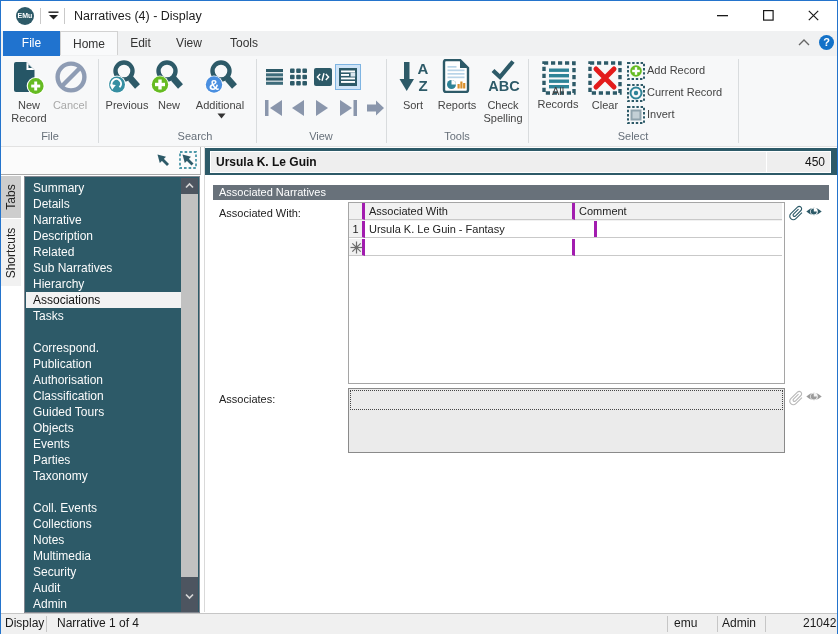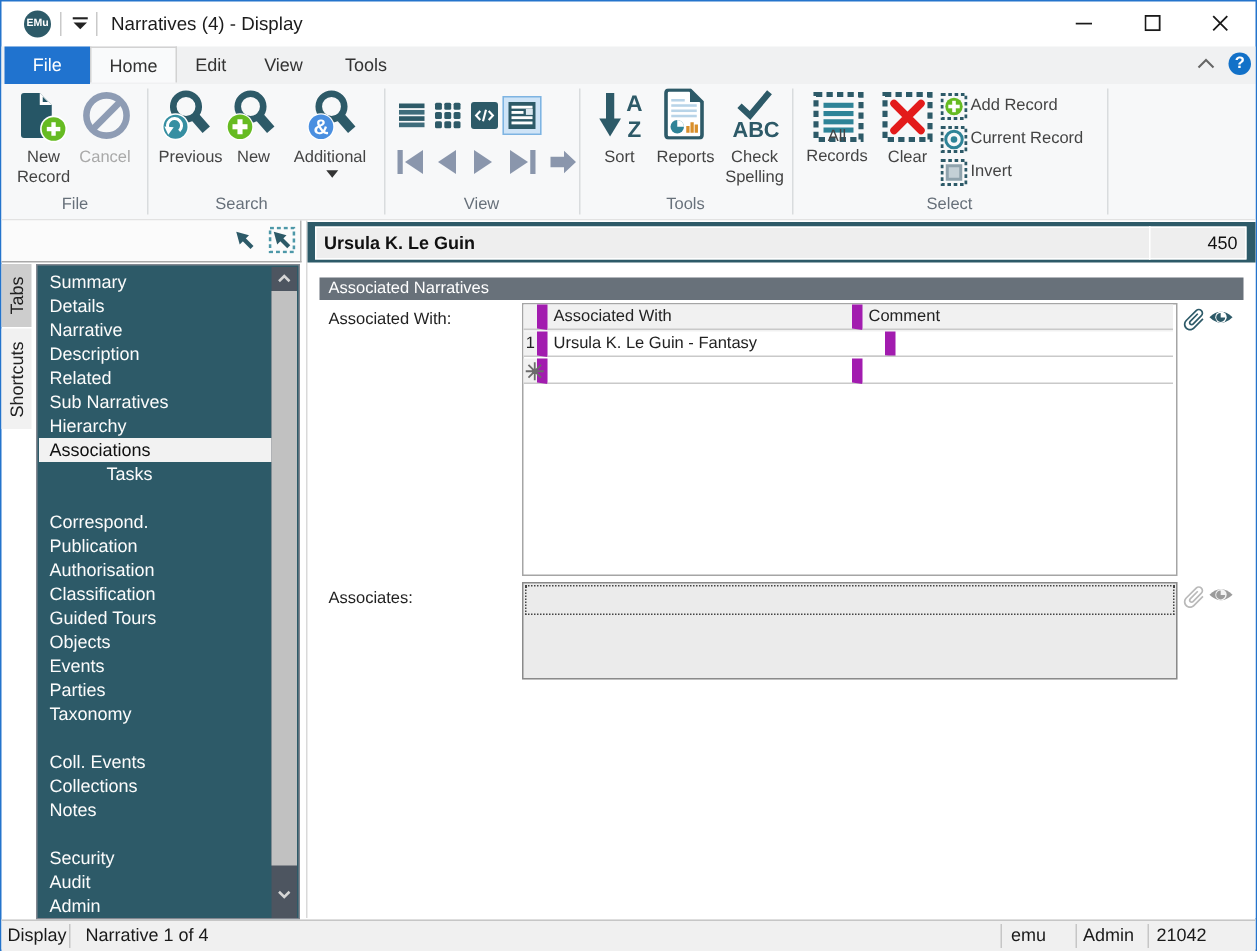--- a/index.html
+++ b/index.html
@@ -39,21 +39,21 @@
   #tealband{position:absolute;left:0;top:1px;width:632px;height:27px;background:#2d5a68;}
   #hbox1{position:absolute;left:5px;top:3px;width:550px;height:20px;background:#eeeeee;border:1px solid #fff;
          font-size:12px;font-weight:bold;color:#111;line-height:20px;padding-left:5px;}
   #hbox2{position:absolute;left:561px;top:3px;width:65px;height:22px;background:#eeeeee;border:1px solid #fff;
          font-size:12px;color:#111;line-height:20px;text-align:right;padding-right:5px;box-sizing:border-box;}
   #anbar{line-height:15px;position:absolute;left:8px;top:38px;width:616px;height:15px;background:#68717a;color:#fff;
          font-size:11px;padding-left:6px;box-sizing:border-box;}
   #awlabel{position:absolute;left:14px;top:60px;font-size:11px;color:#222;}
   #table{position:absolute;left:143px;top:55px;width:435px;height:180px;border:1px solid #a5a5a5;background:#fff;}
   .trow{position:absolute;left:0;width:433px;height:18px;font-size:11px;color:#222;}
-  .tcell{position:absolute;top:0;height:17px;line-height:17px;border-right:7px solid #a21caf;border-bottom:1px solid #c9c9c9;padding-left:4px;box-sizing:border-box;}
+  .tcell{position:absolute;top:0;height:17px;line-height:17px;border-right:3px solid #a21caf;border-bottom:1px solid #c9c9c9;padding-left:4px;box-sizing:border-box;}
   #assoclabel{position:absolute;left:14px;top:246px;font-size:11px;color:#222;}
   #assocbox{position:absolute;left:143px;top:241px;width:437px;height:65px;background:#ebebeb;border:1px solid #8a8a8a;box-sizing:border-box;}
   #assocdotted{position:absolute;left:1px;top:1px;width:431px;height:18px;border:1px dotted #444;}
   
   #statusbar{left:1px;top:613px;width:836px;height:20px;background:#f0f0f0;border-top:1px solid #c6c6c6;font-size:12px;color:#1a1a1a;}
   .ssep{position:absolute;top:2px;width:1px;height:16px;background:#c6c6c6;}
   .stext{position:absolute;top:2px;}
 </style></head>
 <body>
 <div id="frame" class="abs"></div>
@@ -88,21 +88,21 @@
   <div style="position:absolute;left:818px;top:4px;width:15px;height:15px;border-radius:50%;background:#1271c8;color:#fff;font-size:11px;font-weight:bold;text-align:center;line-height:15px;">?</div>
 </div>
 
 <div id="ribbon" class="abs">
   <div class="gsep" style="left:97px;"></div>
   <div class="gsep" style="left:255px;"></div>
   <div class="gsep" style="left:385px;"></div>
   <div class="gsep" style="left:527px;"></div>
   <div class="gsep" style="left:737px;"></div>
   <div class="glabel" style="left:10px;width:78px;">File</div>
-  <div class="glabel" style="left:94px;width:132px;">Search</div>
+  <div class="glabel" style="left:128px;width:132px;">Search</div>
   <div class="glabel" style="left:262px;width:116px;">View</div>
   <div class="glabel" style="left:392px;width:128px;">Tools</div>
   <div class="glabel" style="left:534px;width:196px;">Select</div>
 
   <svg class="abs" style="left:12px;top:5px;" width="34" height="35" viewBox="0 0 34 35">
     <path d="M1 3 Q1 1 3 1 L13.5 1 L21.5 9 L21.5 29 Q21.5 31 19.5 31 L3 31 Q1 31 1 29 Z" fill="#265666"></path>
     <path d="M13.5 1 L21.5 9 L13.5 9 Z" fill="#fff"></path>
     <path d="M15.5 3.5 L19 7 L15.5 7 Z" fill="#265666"></path>
     <circle cx="22.7" cy="25" r="9" fill="#fff"></circle>
     <circle cx="22.7" cy="25" r="7.9" fill="#66bb22"></circle>
@@ -271,33 +271,34 @@
   </div>
 <div id="sidelist" class="abs">
   <div class="li" style="top:3px;">Summary</div>
   <div class="li" style="top:19px;">Details</div>
   <div class="li" style="top:35px;">Narrative</div>
   <div class="li" style="top:51px;">Description</div>
   <div class="li" style="top:67px;">Related</div>
   <div class="li" style="top:83px;">Sub Narratives</div>
   <div class="li" style="top:99px;">Hierarchy</div>
   <div class="li sel" style="top:115px;">Associations</div>
-  <div class="li" style="top:131px;margin-left:38px;">Tasks</div>
+  <div class="li" style="top:131px;">Tasks</div>
   <div class="li" style="top:163px;">Correspond.</div>
   <div class="li" style="top:179px;">Publication</div>
   <div class="li" style="top:195px;">Authorisation</div>
   <div class="li" style="top:211px;">Classification</div>
   <div class="li" style="top:227px;">Guided Tours</div>
   <div class="li" style="top:243px;">Objects</div>
   <div class="li" style="top:259px;">Events</div>
   <div class="li" style="top:275px;">Parties</div>
   <div class="li" style="top:291px;">Taxonomy</div>
   <div class="li" style="top:323px;">Coll. Events</div>
   <div class="li" style="top:339px;">Collections</div>
   <div class="li" style="top:355px;">Notes</div>
+  <div class="li" style="top:371px;">Multimedia</div>
   <div class="li" style="top:387px;">Security</div>
   <div class="li" style="top:403px;">Audit</div>
   <div class="li" style="top:419px;">Admin</div>
   <div id="sbar">
     <svg width="17" height="16" viewBox="0 0 17 16" style="position:absolute;top:0;left:0;">
         <path d="M5 9.5 L8.5 6 L12 9.5" fill="none" stroke="#d6d6d6" stroke-width="1.7"></path>
       </svg>
     <div id="sbthumb"></div>
     <svg width="17" height="16" viewBox="0 0 17 16" style="position:absolute;bottom:8px;left:0;">
         <path d="M5 6.5 L8.5 10 L12 6.5" fill="none" stroke="#d6d6d6" stroke-width="1.7"></path>
@@ -365,14 +366,14 @@
 
 <div id="statusbar" class="abs">
   <div class="stext" style="left:4px;">Display</div>
   <div class="ssep" style="left:45px;"></div>
   <div class="stext" style="left:56px;">Narrative 1 of 4</div>
   <div class="ssep" style="left:666px;"></div>
   <div class="stext" style="left:673px;">emu</div>
   <div class="ssep" style="left:716px;"></div>
   <div class="stext" style="left:721px;">Admin</div>
   <div class="ssep" style="left:764px;"></div>
-  <div class="stext" style="left:770px;">21042</div>
+  <div class="stext" style="left:802px;">21042</div>
 </div>
 
 </body></html>

